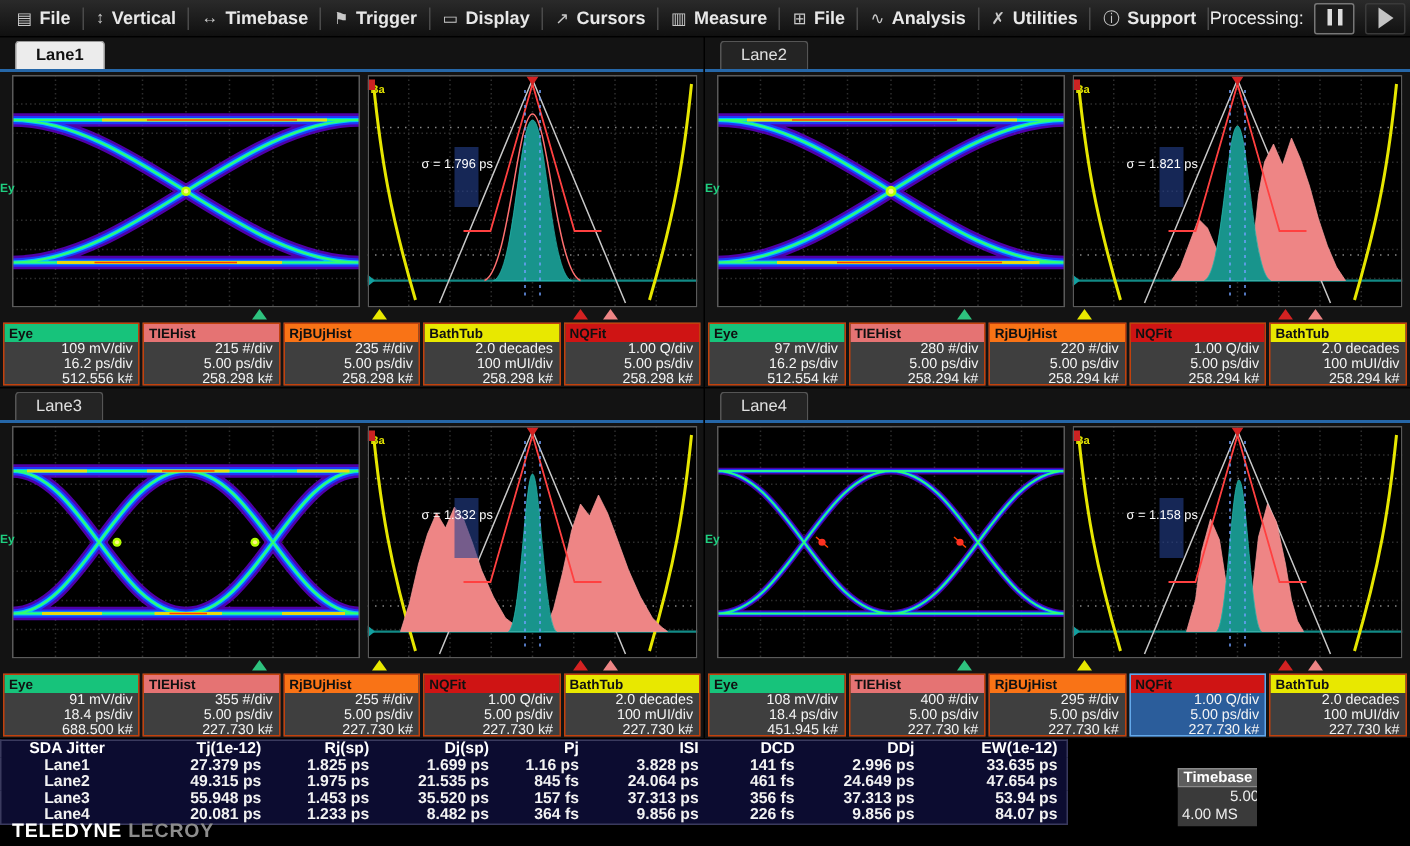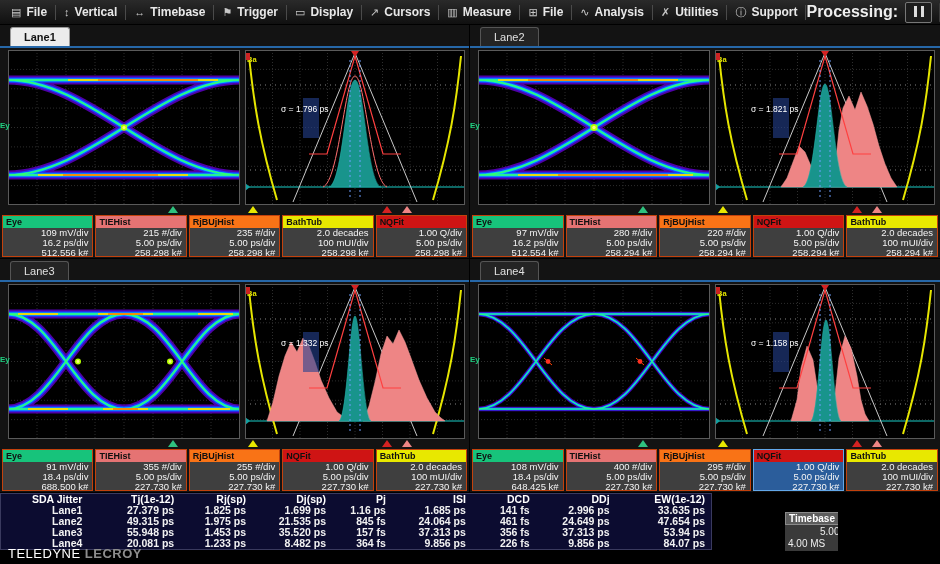--- a/index.html
+++ b/index.html
@@ -9,21 +9,21 @@
 
   
   .menubar{height:25px;background:linear-gradient(#2a2a2a,#101010);display:flex;
     align-items:center;justify-content:space-between;padding:0 3px;border-bottom:1px solid #000}
   .menu-left{display:flex;align-items:center;height:100%}
   .menu-item{display:flex;align-items:center;gap:5px;padding:0 8px;font-size:12px;
     font-weight:bold;color:#e8e8e8;cursor:pointer;white-space:nowrap}
   .mi{font-size:11px;color:#c8c8c8;font-weight:normal}
   .menu-sep{width:1px;height:15px;background:#4a4a4a}
   .menu-right{display:flex;align-items:center;gap:7px;padding-right:2px}
-  .proc-label{font-size:16px;font-weight:bold;color:#eee}
+  .proc-label{font-size:12px;font-weight:normal;color:#eee}
   .ctl-btn{width:27px;height:21px;background:#1c1c1c;border:1px solid #777;border-radius:2px;
     display:flex;align-items:center;justify-content:center;cursor:pointer}
   .ctl-btn.plain{border-color:#3a3a3a;background:transparent}
   .pause-bars i{display:inline-block;width:3px;height:11px;background:#ddd;margin:0 2px}
   .play-tri{width:0;height:0;border-left:10px solid #c4c4c4;border-top:7px solid transparent;
     border-bottom:7px solid transparent}
 
   
   .gridwrap{display:grid;grid-template-columns:469px 470px;grid-template-rows:233px 233px;
     gap:1px;background:#000}
@@ -83,29 +83,29 @@
   .dval{font-size:9.5px;text-align:right;padding:0 4px;line-height:10px;color:#f4f4f4}
   .dbox.selected{background:#2b5d9b;border:1px solid #63a8ea}
 
   
   .bottom{position:relative;height:72px;background:#000}
   .jtable{position:absolute;left:0;top:1px;width:712px;border-collapse:collapse;
     background:#0c0c30;border:1px solid #3a3a5e}
   .jtable th,.jtable td{font-size:10.5px;padding:0 6px;height:11px;line-height:11px;
     white-space:nowrap;text-align:right;font-weight:bold;color:#f2f2f2}
   .jtable th{color:#fff}
-  .jtable th:first-child,.jtable td:first-child{text-align:right}
+  .jtable th:first-child,.jtable td:first-child{text-align:center}
   .tb-clip{position:absolute;left:785px;top:20px;width:53px;height:39px;overflow:hidden}
   .tb-box{width:150px;cursor:pointer}
   .tb-head{background:#5d5d5d;border:1px solid #8a8a8a;font-size:10px;font-weight:bold;
     height:13px;line-height:12px;padding:0 3px;color:#fff}
   .tb-body{background:#3a3a3a;font-size:10px;padding:1px 3px;line-height:12px;color:#eee}
   .tb-l1{padding-left:32px}
   .logo{position:absolute;left:8px;bottom:3px;font-size:13px;letter-spacing:.5px}
-  .logo .t1{font-weight:normal;color:#fff}
+  .logo .t1{font-weight:bold;color:#fff}
   .logo .t2{font-weight:bold;color:#8d8d8d}
 </style>
 </head>
 <body>
 
 <div id="app">
 
   <header class="menubar">
     <div class="menu-left">
       <div class="menu-item">
@@ -475,21 +475,21 @@
         <span class="mk mk-g" style="left:160px"></span>
         <span class="mk mk-y" style="left:240px"></span>
         <span class="mk mk-r" style="left:374px"></span>
         <span class="mk mk-s" style="left:394px"></span>
       </div>
       <div class="descs">
         <div class="dbox c-eye">
           <div class="dlabel">Eye</div>
           <div class="dval">108 mV/div</div>
           <div class="dval">18.4 ps/div</div>
-          <div class="dval">648.425 k#</div>
+          <div class="dval">451.945 k#</div>
         </div>
         <div class="dbox c-tie">
           <div class="dlabel">TIEHist</div>
           <div class="dval">400 #/div</div>
           <div class="dval">5.00 ps/div</div>
           <div class="dval">227.730 k#</div>
         </div>
         <div class="dbox c-rj">
           <div class="dlabel">RjBUjHist</div>
           <div class="dval">295 #/div</div>
@@ -538,21 +538,21 @@
           <th>EW(1e-12)</th>
         </tr>
       </thead>
       <tbody>
         <tr>
           <td>Lane1</td>
             <td>27.379 ps</td>
             <td>1.825 ps</td>
             <td>1.699 ps</td>
             <td>1.16 ps</td>
-            <td>1.685 ps</td>
+            <td>3.828 ps</td>
             <td>141 fs</td>
             <td>2.996 ps</td>
             <td>33.635 ps</td>
         </tr>
         <tr>
           <td>Lane2</td>
             <td>49.315 ps</td>
             <td>1.975 ps</td>
             <td>21.535 ps</td>
             <td>845 fs</td>

